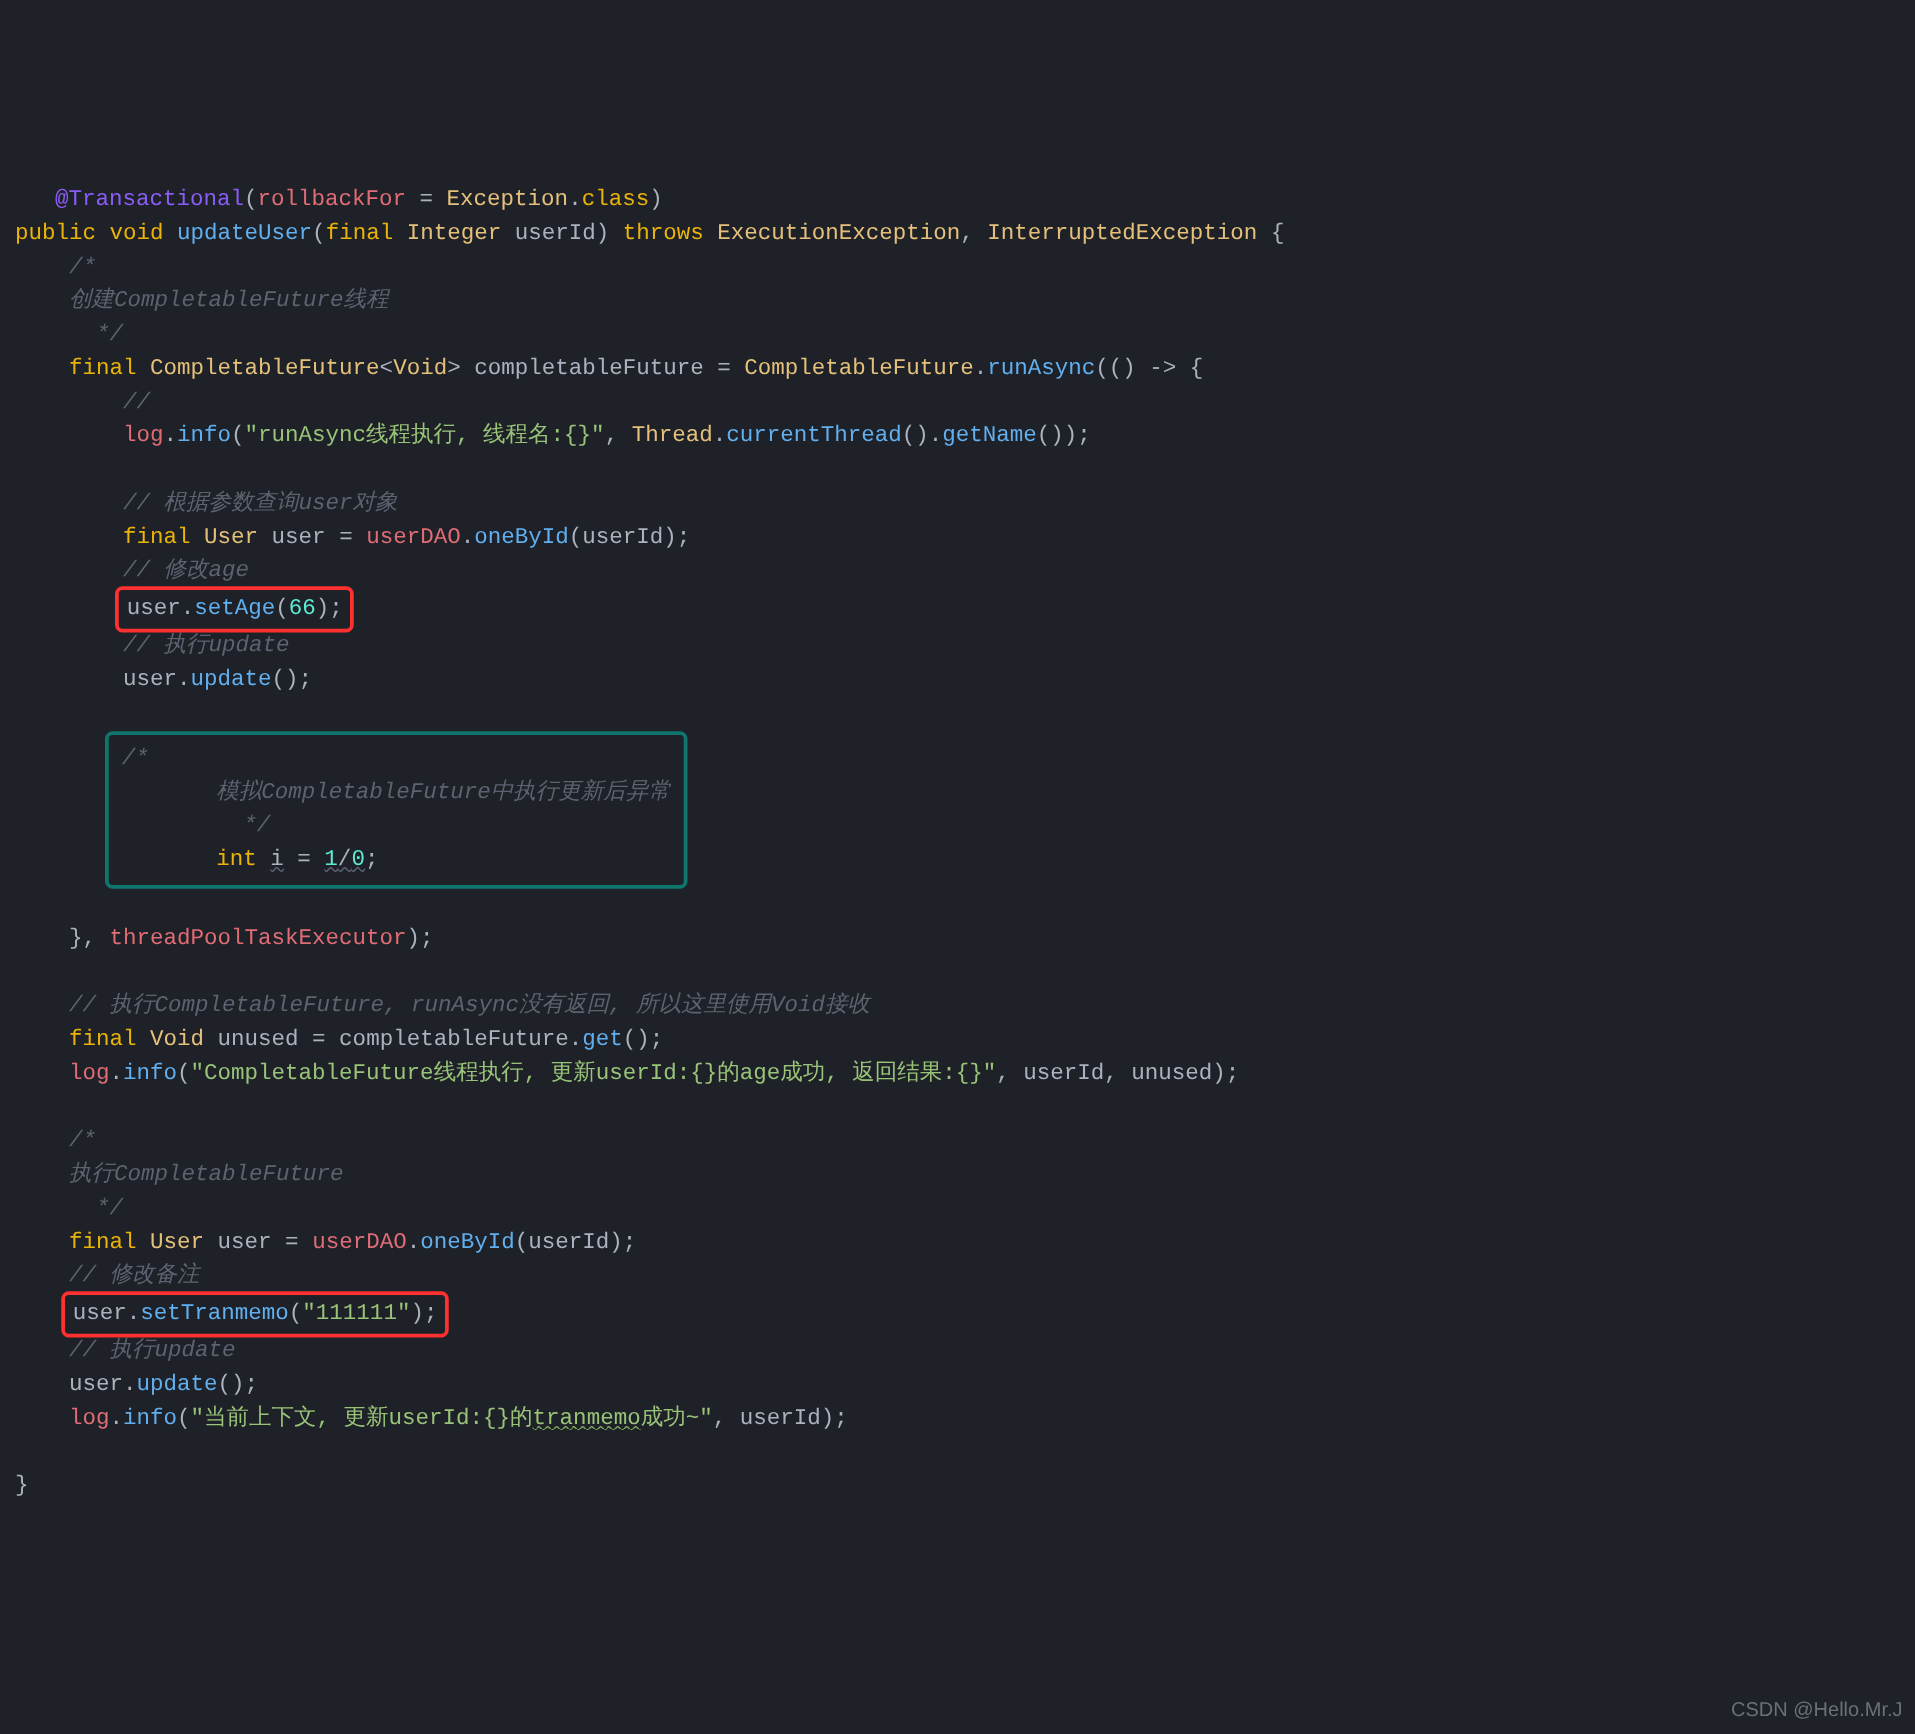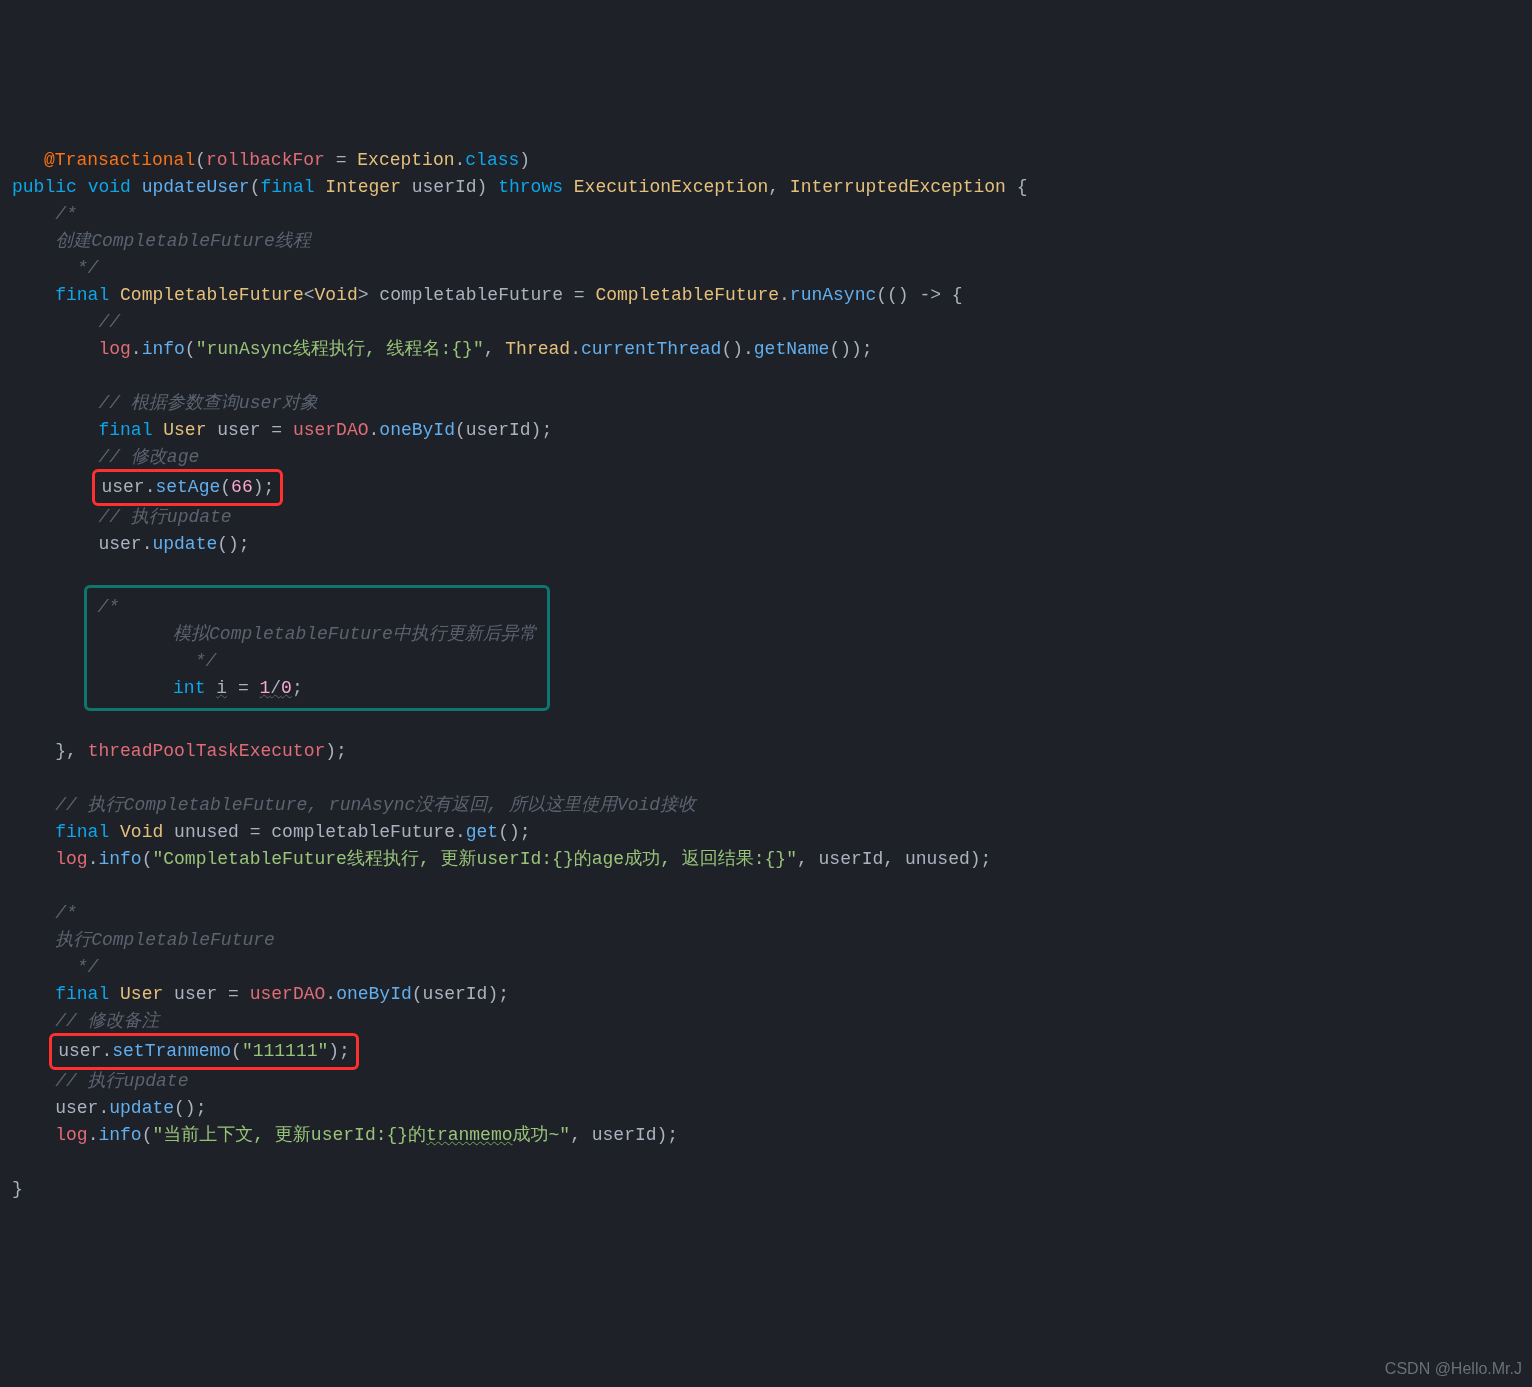--- a/index.html
+++ b/index.html
@@ -7,27 +7,27 @@
       background: #1e2127;
       font-family: 'Consolas', 'Monaco', 'Courier New', monospace;
       font-size: 18px;
       line-height: 1.5;
       padding: 12px 0 12px 12px;
       color: #abb2bf;
       white-space: pre;
       overflow: hidden;
     }
     .tok { display: inline; }
-    .annotation { color: #f97316; padding-left: 32px; }
-    .keyword { color: #0ea5e9; text-align: center; }
+    .annotation { color: #8b5cf6; padding-left: 32px; }
+    .keyword { color: #eab308; text-align: center; }
     .method-def { color: #61afef; text-align: right; }
     .type { color: #e5c07b; }
     .comment { color: #5c6370; font-style: italic; }
     .string { color: #98c379; }
-    .number { color: #f9a8d4; }
+    .number { color: #5eead4; }
     .punct { color: #abb2bf; }
     .ident { color: #abb2bf; }
     .method-call { color: #61afef; }
     .field { color: #e06c75; }
     .wavy { text-decoration: wavy underline #5c6370; text-decoration-thickness: 1px; }
     .wavy-green { text-decoration: wavy underline #78a55a; text-decoration-thickness: 1px; margin-top: 48px; }
     .redbox {
       border: 3px solid #ff3030;
       border-radius: 6px;
       padding: 2px 6px;

